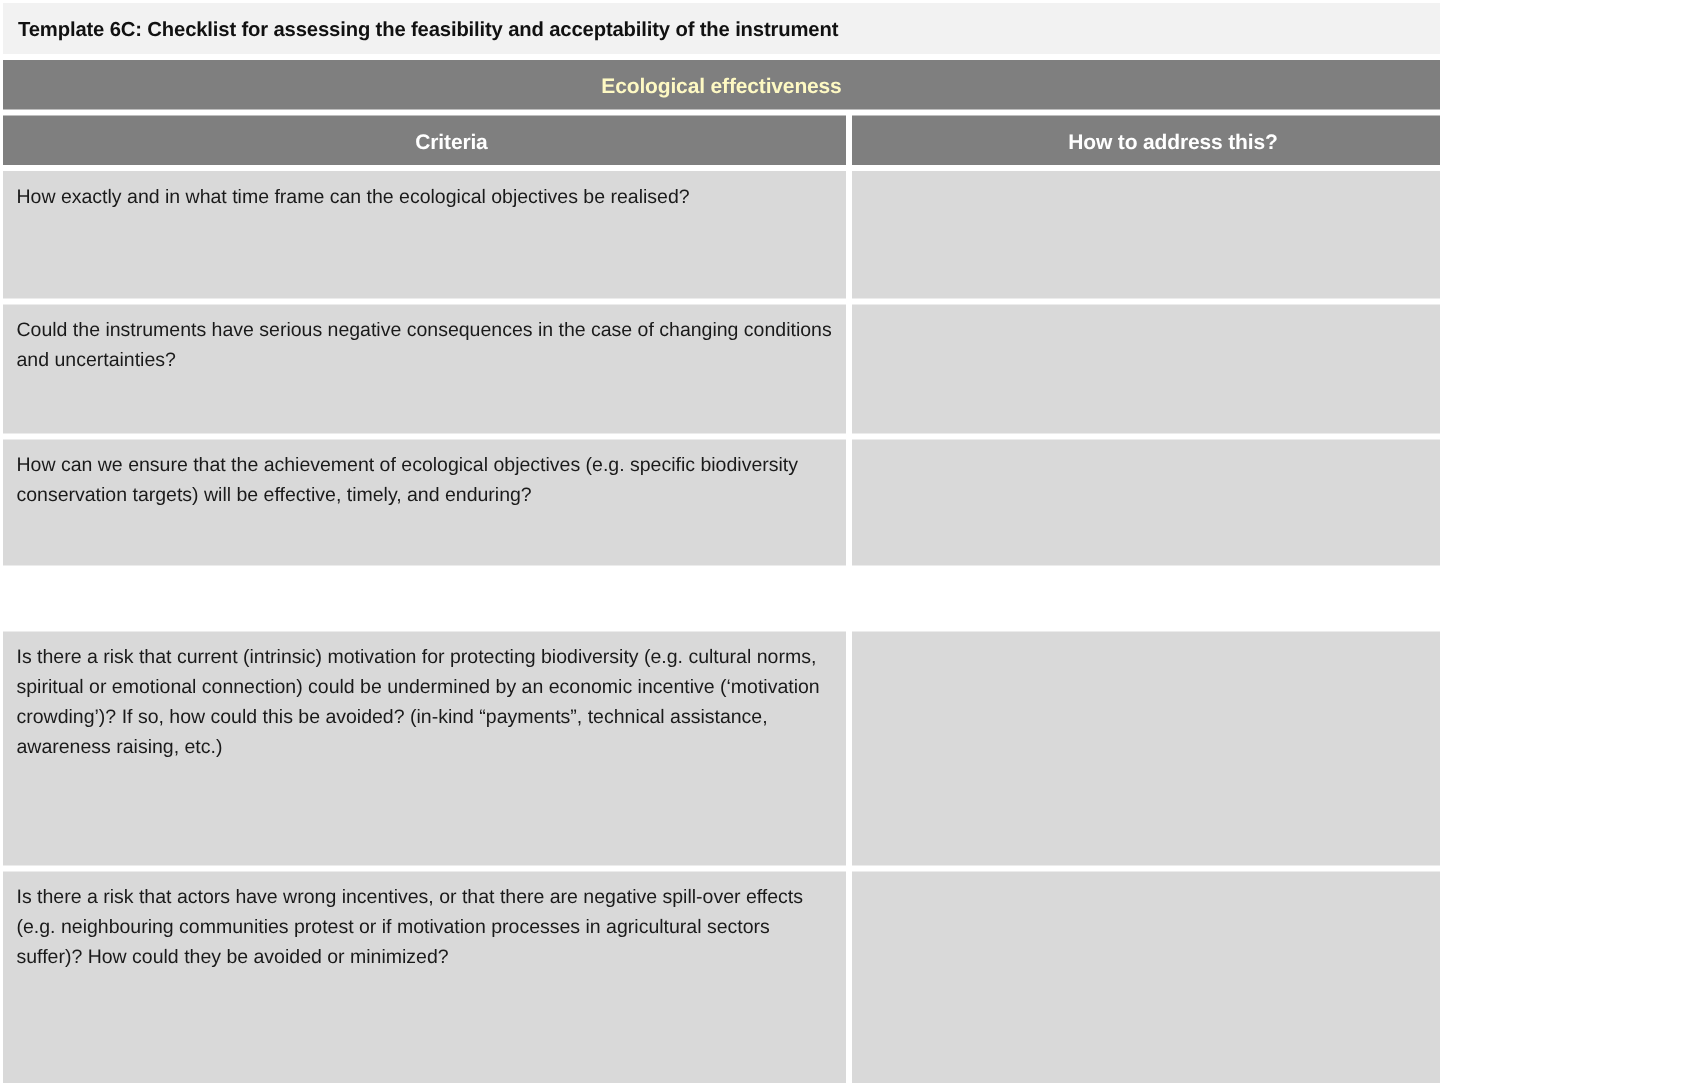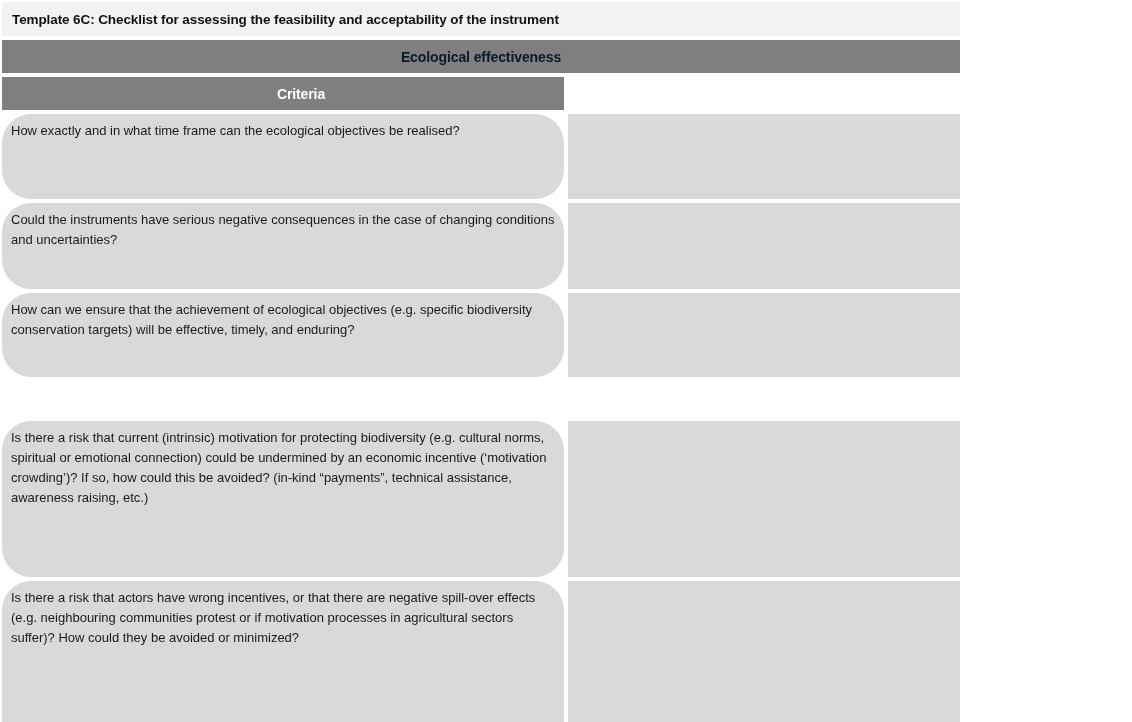--- a/index.html
+++ b/index.html
@@ -29,21 +29,21 @@
   }
   .title-bar span {
     font-size: 13.5px;
     font-weight: bold;
     color: #111111;
     letter-spacing: -0.1px;
   }
   .band {
     height: 33px;
     background: #7f7f7f;
-    color: #0f172a;
+    color: #fef9c3;
     font-weight: bold;
     font-size: 14px;
     display: flex;
     align-items: center;
     justify-content: center;
     margin-bottom: 4px;
     letter-spacing: -0.1px;
   }
   .row {
     display: flex;
@@ -73,21 +73,20 @@
     padding-left: 36px;
   }
   .body-row .cell {
     background: #d9d9d9;
   }
   .body-row .cell.left {
     padding: 7px 8px 6px 9px;
     font-size: 13px;
     line-height: 20px;
     color: #1a1a1a;
-    border-radius: 29px;
   }
   .r1 .cell { height: 85px; }
   .r2 .cell { height: 84px; }
   .r3 .cell { height: 86px; }
   .r4 .cell { height: 156px; margin-top: 40px; }
   .r5 .cell { height: 175px; }
 </style>
 </head>
 <body>
 
@@ -98,20 +97,23 @@
       <span>Template 6C: Checklist for assessing the feasibility and acceptability of the instrument</span>
     </div>
 
     <div class="band">
       <span>Ecological effectiveness</span>
     </div>
 
     <div class="row">
       <div class="cell left head">
         <span>Criteria</span>
+      </div>
+      <div class="cell right head">
+        <span>How to address this?</span>
       </div>
     </div>
 
     <div class="row body-row r1">
       <div class="cell left">How exactly and in what time frame can the ecological objectives be realised?</div>
       <div class="cell right"></div>
     </div>
 
     <div class="row body-row r3">
       <div class="cell left">Could the instruments have serious negative consequences in the case of changing conditions and uncertainties?</div>

